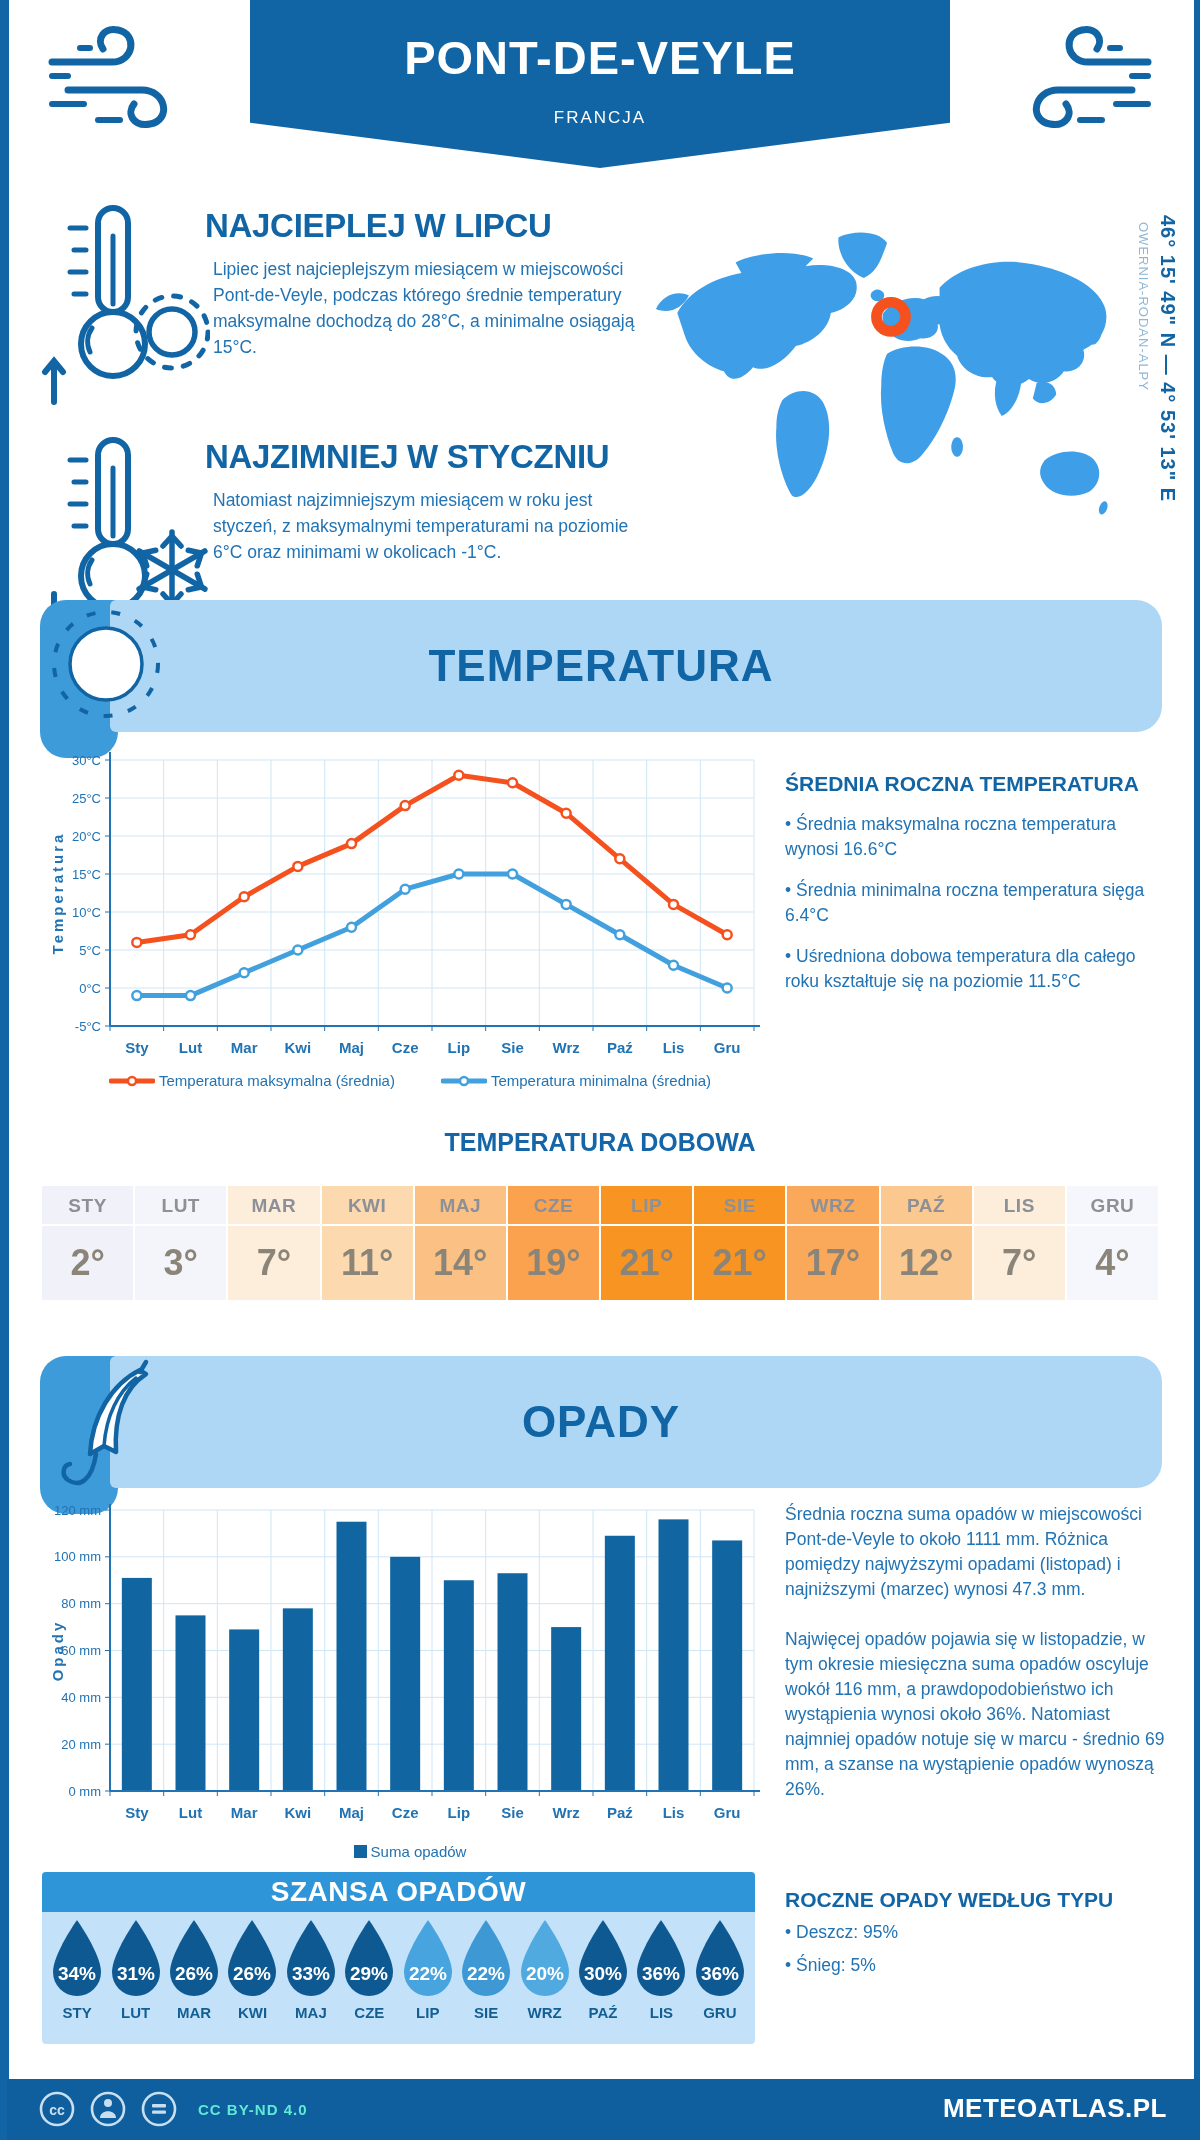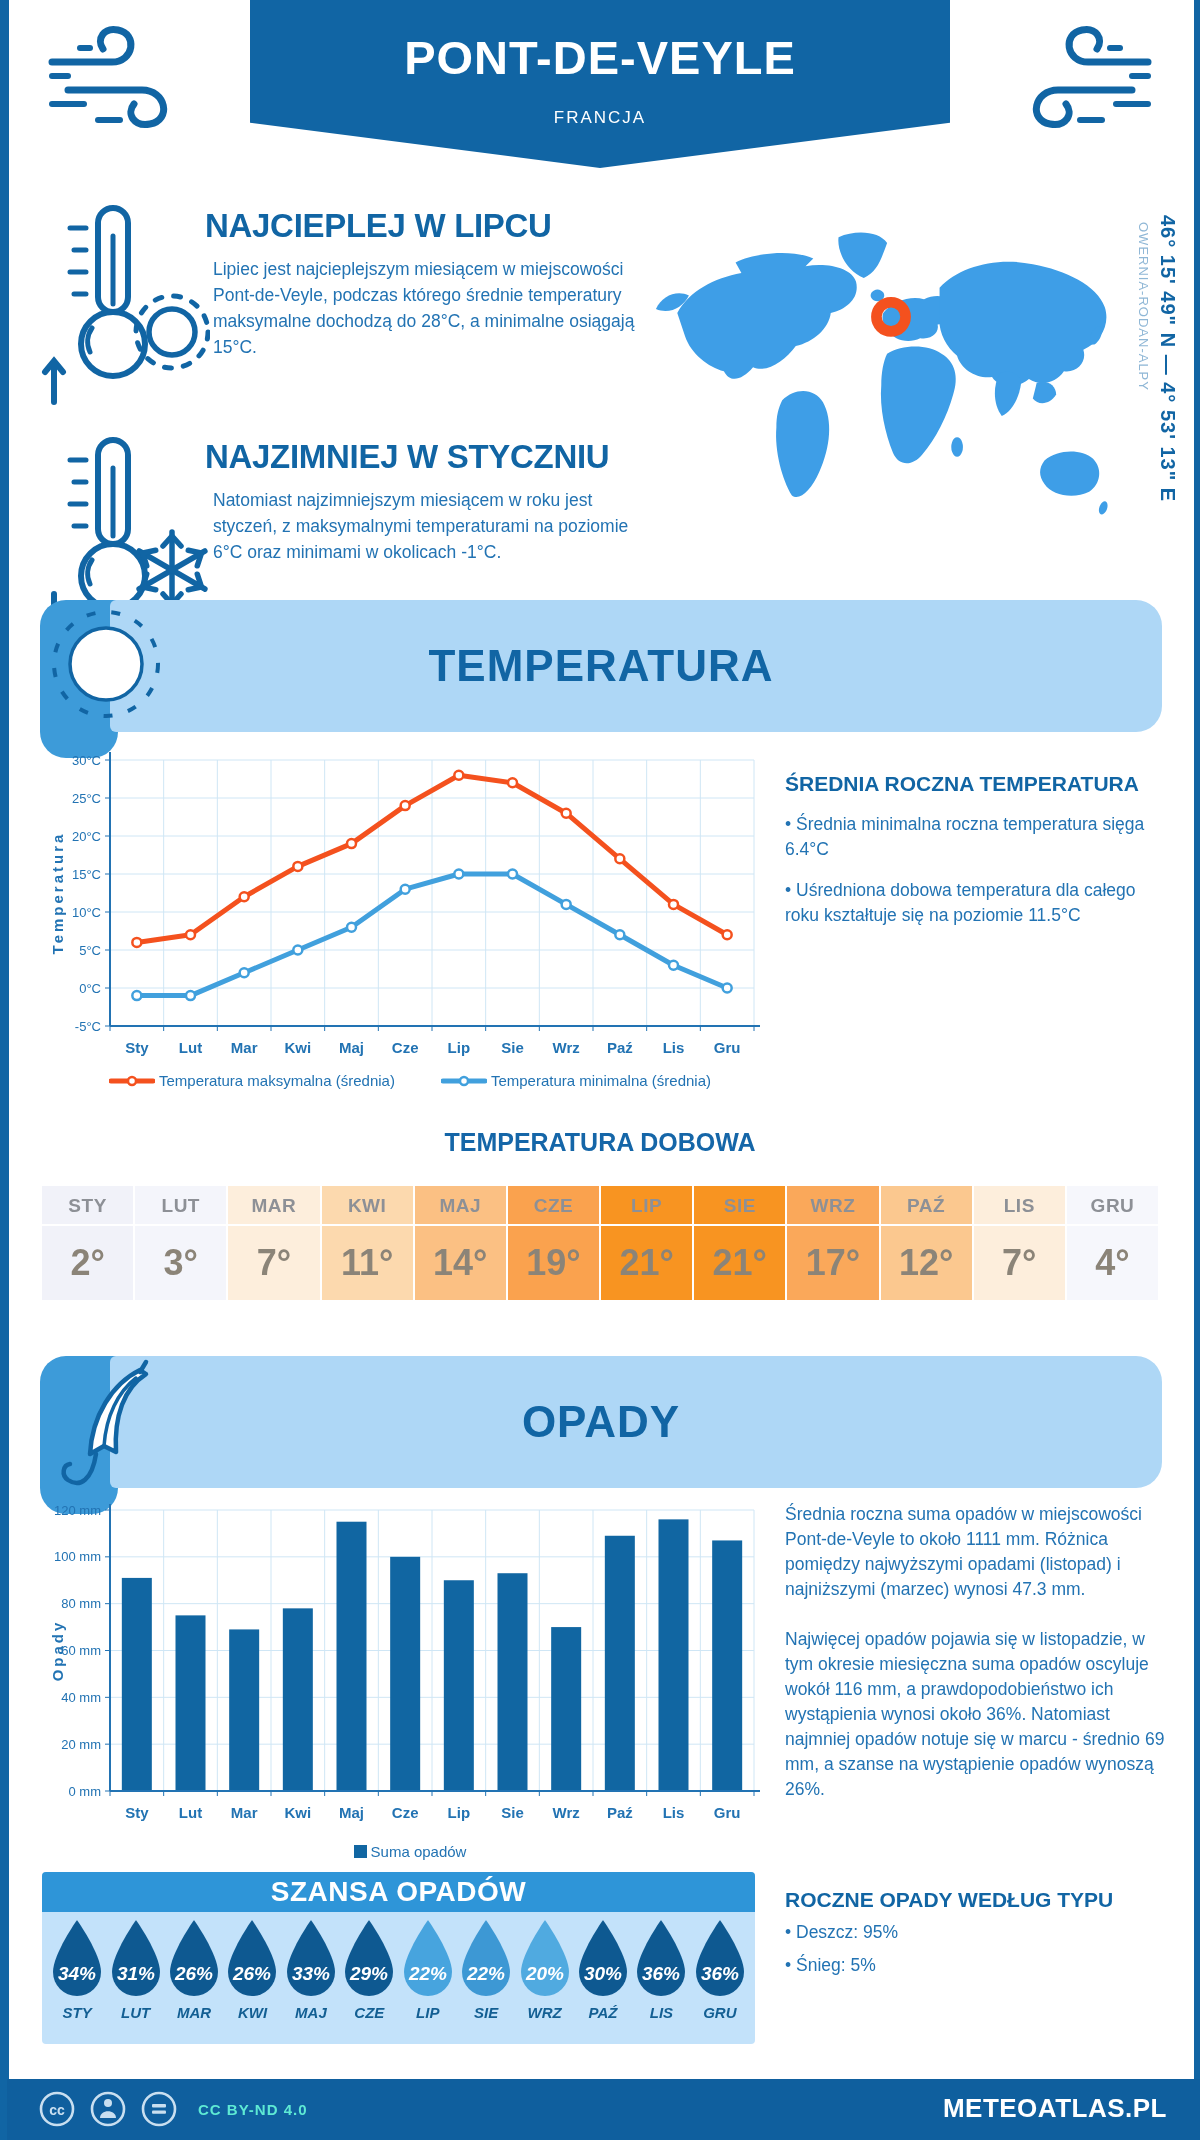--- a/index.html
+++ b/index.html
@@ -52,21 +52,21 @@
   .tbl-row{display:flex;width:100%;}
   .th{flex:1;height:38px;line-height:40px;text-align:center;font-weight:700;font-size:19px;color:#8d9096;
       border-right:2px solid #fff;border-bottom:2px solid #fff;letter-spacing:0.5px;}
   .td{flex:1;height:74px;line-height:74px;text-align:center;font-weight:700;font-size:36px;color:#8b8478;border-right:2px solid #fff;}
   .th:last-child,.td:last-child{border-right:none;}
 
   
   .chance{left:42px;top:1872px;width:713px;height:172px;background:#c3e2fa;border-radius:4px;}
   .chance-hdr{position:absolute;left:0;top:0;width:100%;height:40px;background:#2e95d8;border-radius:4px 4px 0 0;
       color:#fff;font-weight:700;font-size:28px;text-align:center;line-height:40px;letter-spacing:0.5px;}
-  .drops{position:absolute;left:6px;right:6px;top:46px;display:flex;font-style:italic;}
+  .drops{position:absolute;left:6px;right:6px;top:46px;display:flex;}
   .drop-col{flex:1;text-align:center;}
   .drop-pct{font-size:19px;font-weight:700;fill:#fff;}
   .drop-month{font-size:15px;font-weight:700;color:#135f93;margin-top:2px;}
 
   
   .footer{left:7px;top:2079px;width:1200px;height:61px;background:#0f5f9e;}
   .cc-block{position:absolute;left:30px;top:10px;display:flex;align-items:center;gap:11px;}
   .cc-text{color:#5eead4;font-weight:700;font-size:15px;letter-spacing:1px;margin-left:8px;}
   .brand{position:absolute;right:40px;top:14px;color:#fff;font-weight:700;font-size:26px;letter-spacing:0.5px;}
 </style>
@@ -285,20 +285,21 @@
           <line x1="2" y1="6" x2="44" y2="6" stroke="#41a0dd" stroke-width="5" stroke-linecap="round"></line>
           <circle cx="23" cy="6" r="4" fill="#fff" stroke="#41a0dd" stroke-width="2.5"></circle>
         </svg>
         <span>Temperatura minimalna (średnia)</span>
       </div>
     </div>
 
   <div class="abs" style="left:785px;top:772px;width:380px">
     <div class="col-heading">ŚREDNIA ROCZNA TEMPERATURA</div>
     <div id="annual-bullets">
+        <div class="bullet">• Średnia maksymalna roczna temperatura wynosi 16.6°C</div>
         <div class="bullet">• Średnia minimalna roczna temperatura sięga 6.4°C</div>
         <div class="bullet">• Uśredniona dobowa temperatura dla całego roku kształtuje się na poziomie 11.5°C</div>
       </div>
   </div>
 
   <div class="abs tbl-heading">TEMPERATURA DOBOWA</div>
   <div class="abs tbl">
     <div class="tbl-row" id="tbl-head">
         <div class="th" style="background: rgb(241, 242, 249);">STY</div>
         <div class="th" style="background: rgb(244, 245, 251);">LUT</div>

